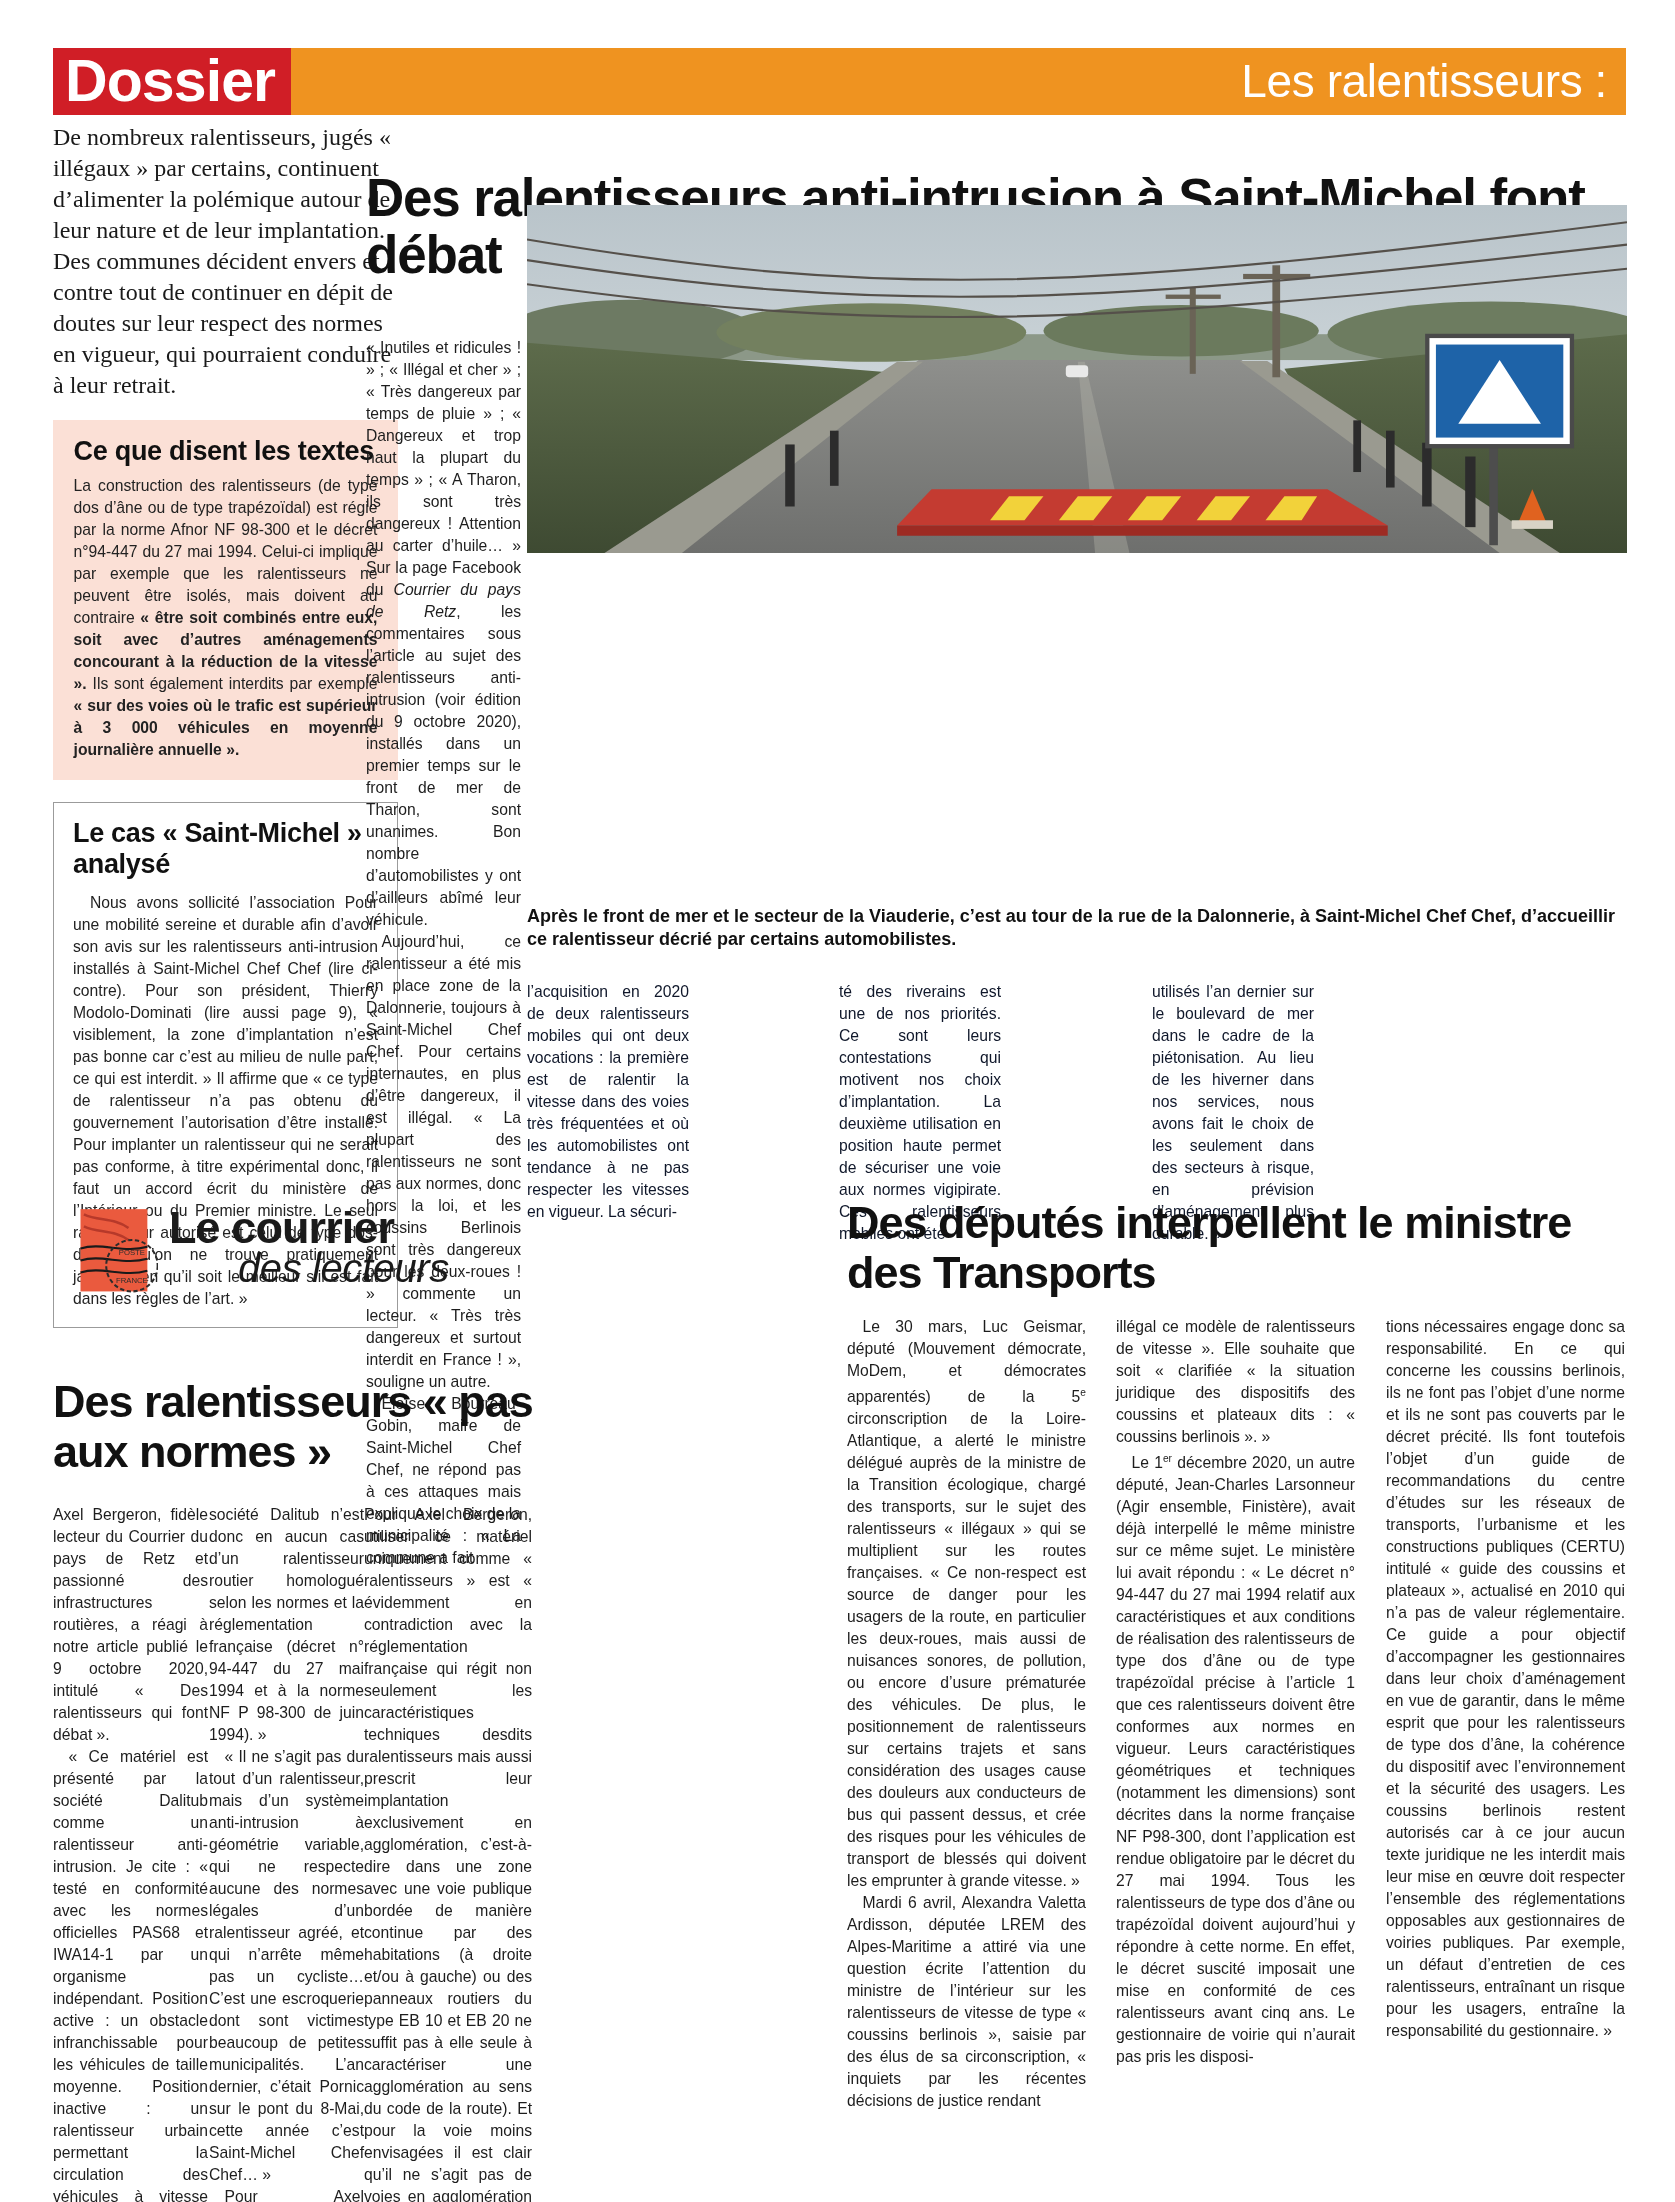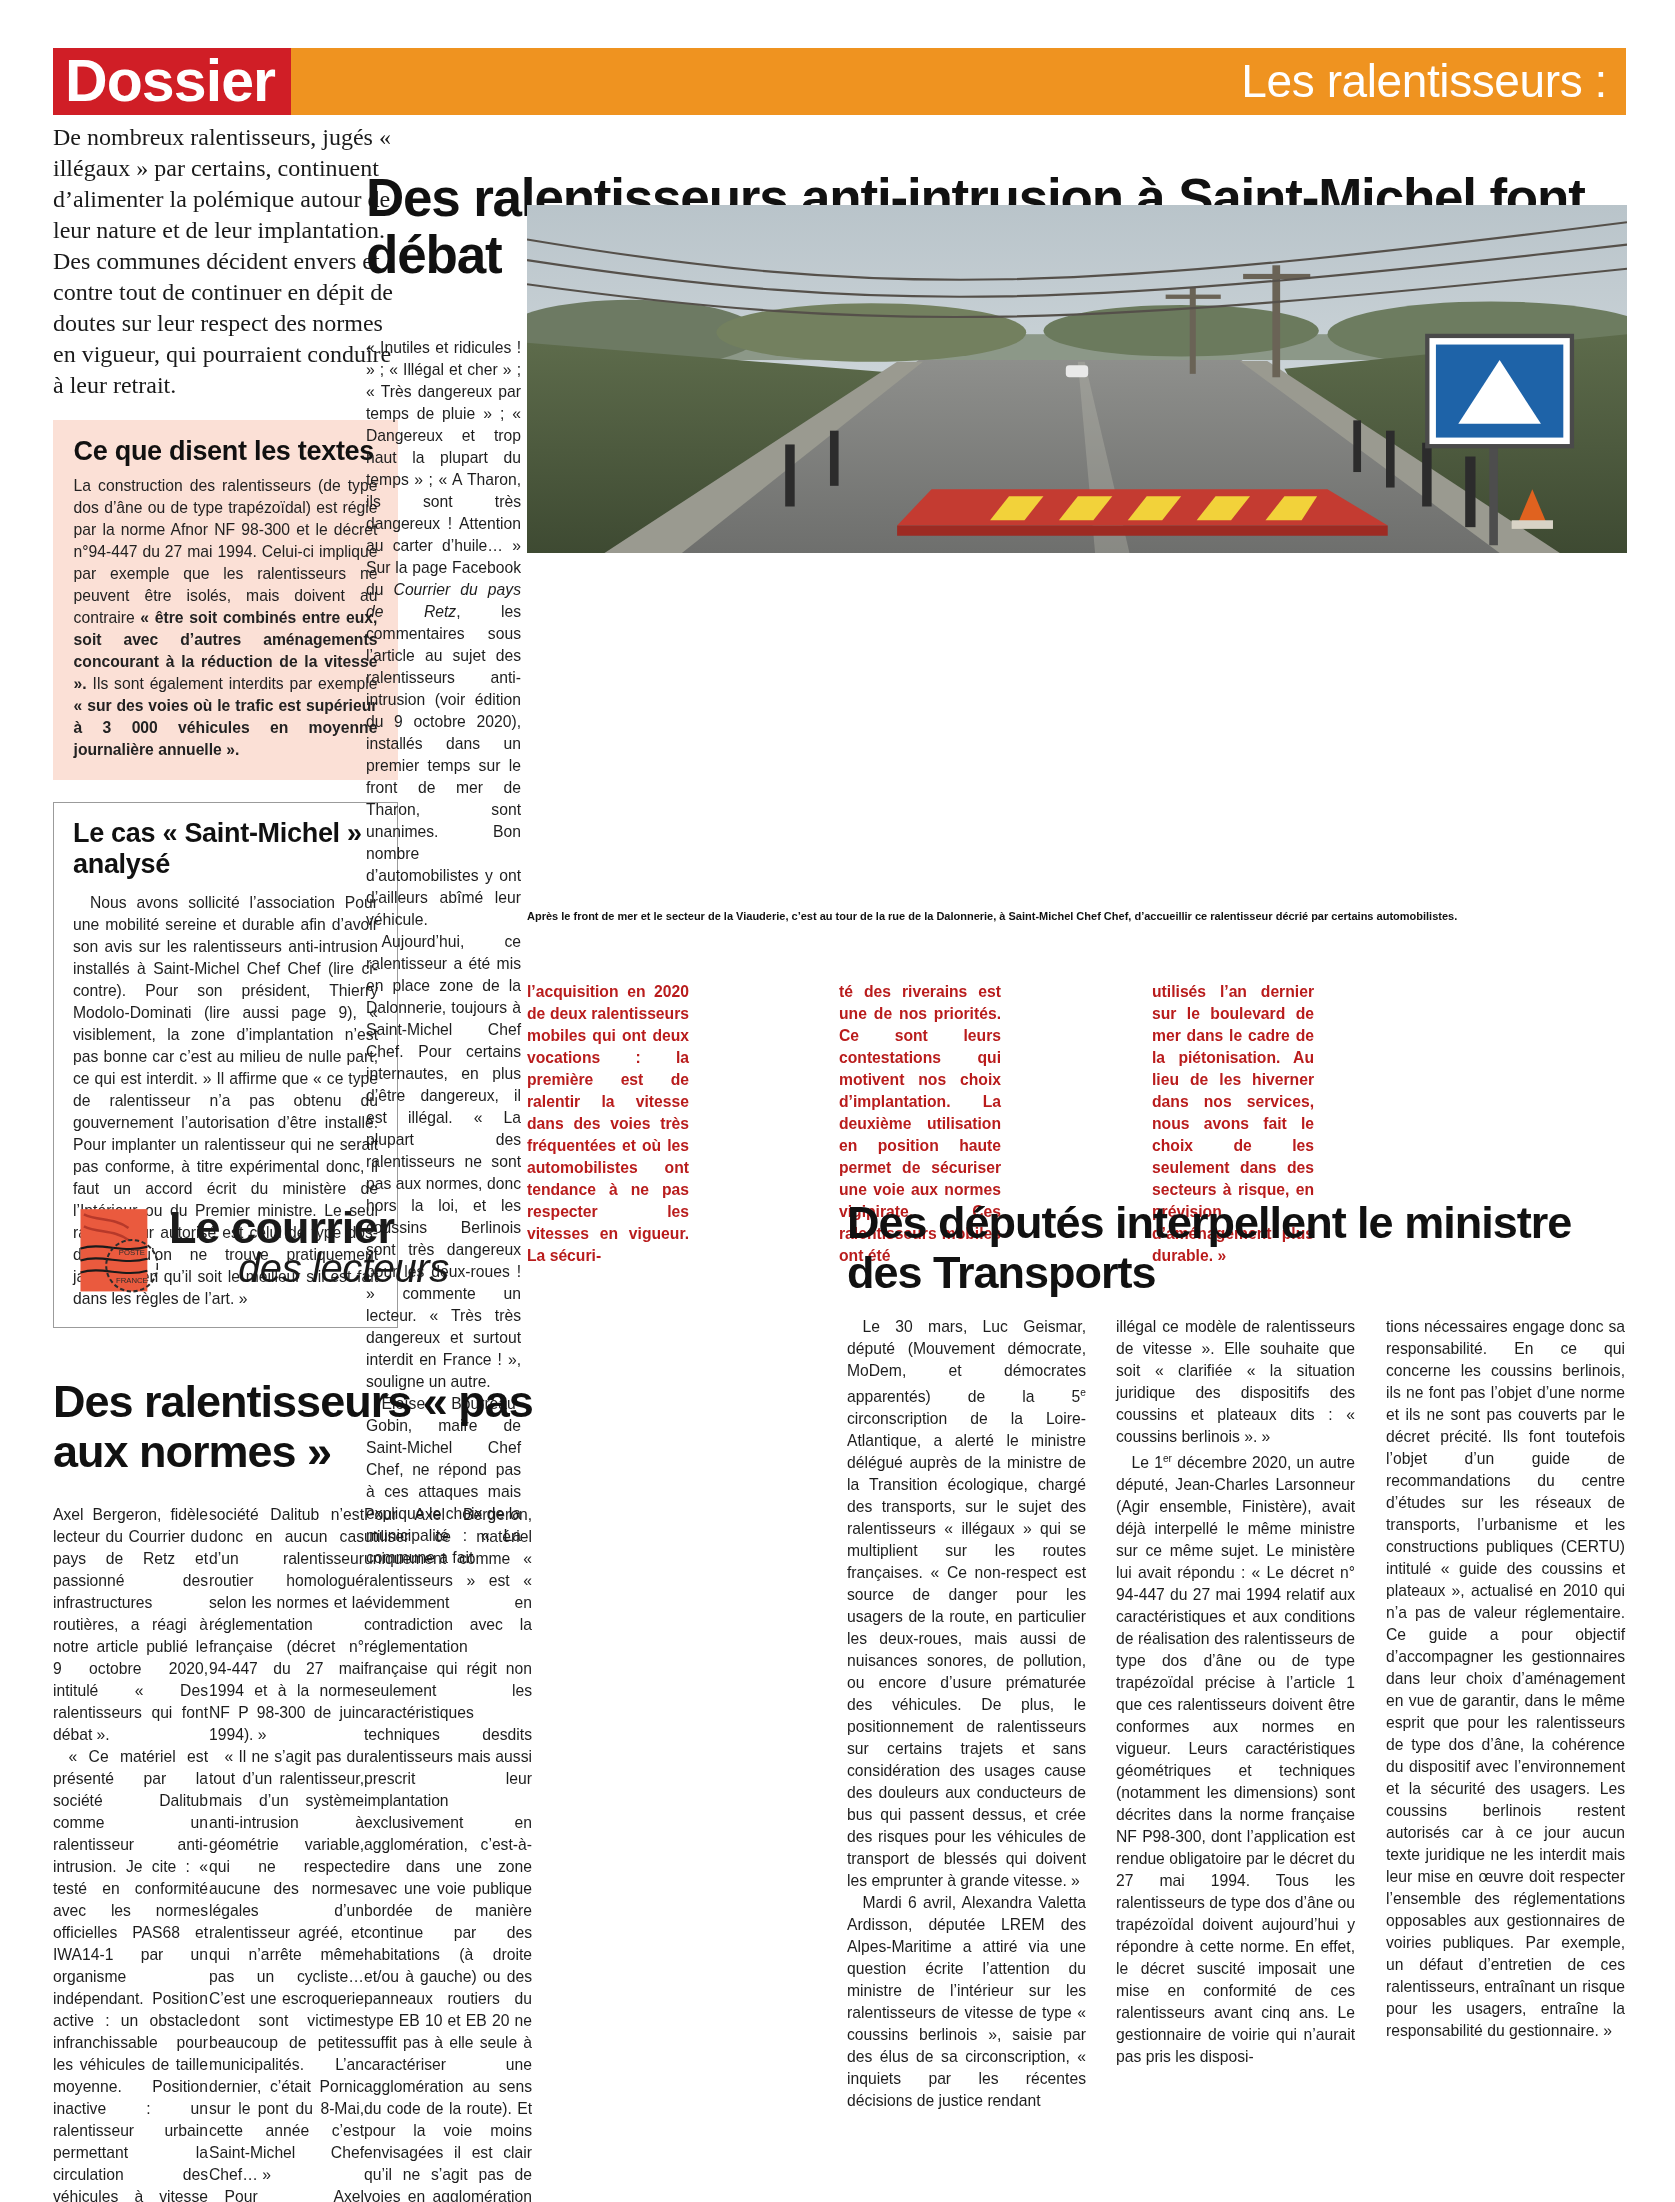--- a/index.html
+++ b/index.html
@@ -167,41 +167,40 @@
     overflow: hidden;
     background: #8d969c;
   }
   .photo-caption {
     position: absolute;
     left: 527px;
     top: 905px;
     width: 1100px;
     font-family: "Liberation Sans", sans-serif;
     font-weight: bold;
-    font-size: 11px;
+    font-size: 18px;
     line-height: 23px;
     color: #111;
   }
 
   .art-cols2 {
     position: absolute;
     left: 527px;
     top: 981px;
     width: 1100px;
   }
   .art-col2 {
     position: absolute;
     top: 0;
     width: 162px;
     font-family: "Liberation Sans", sans-serif;
     font-size: 15.7px;
     line-height: 22px;
     text-align: justify;
-    color: #b91c1c;
-    font-weight: bold;
+    color: #0f172a;
   }
   .art-col2 p { margin: 0; text-indent: 0; }
 
   
   .courrier {
     position: absolute;
     left: 53px;
     top: 1194px;
     width: 516px;
     height: 103px;

